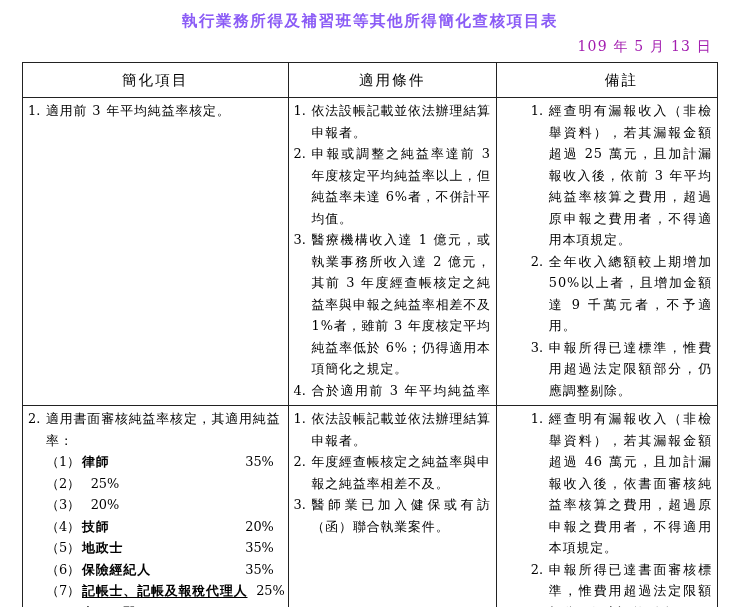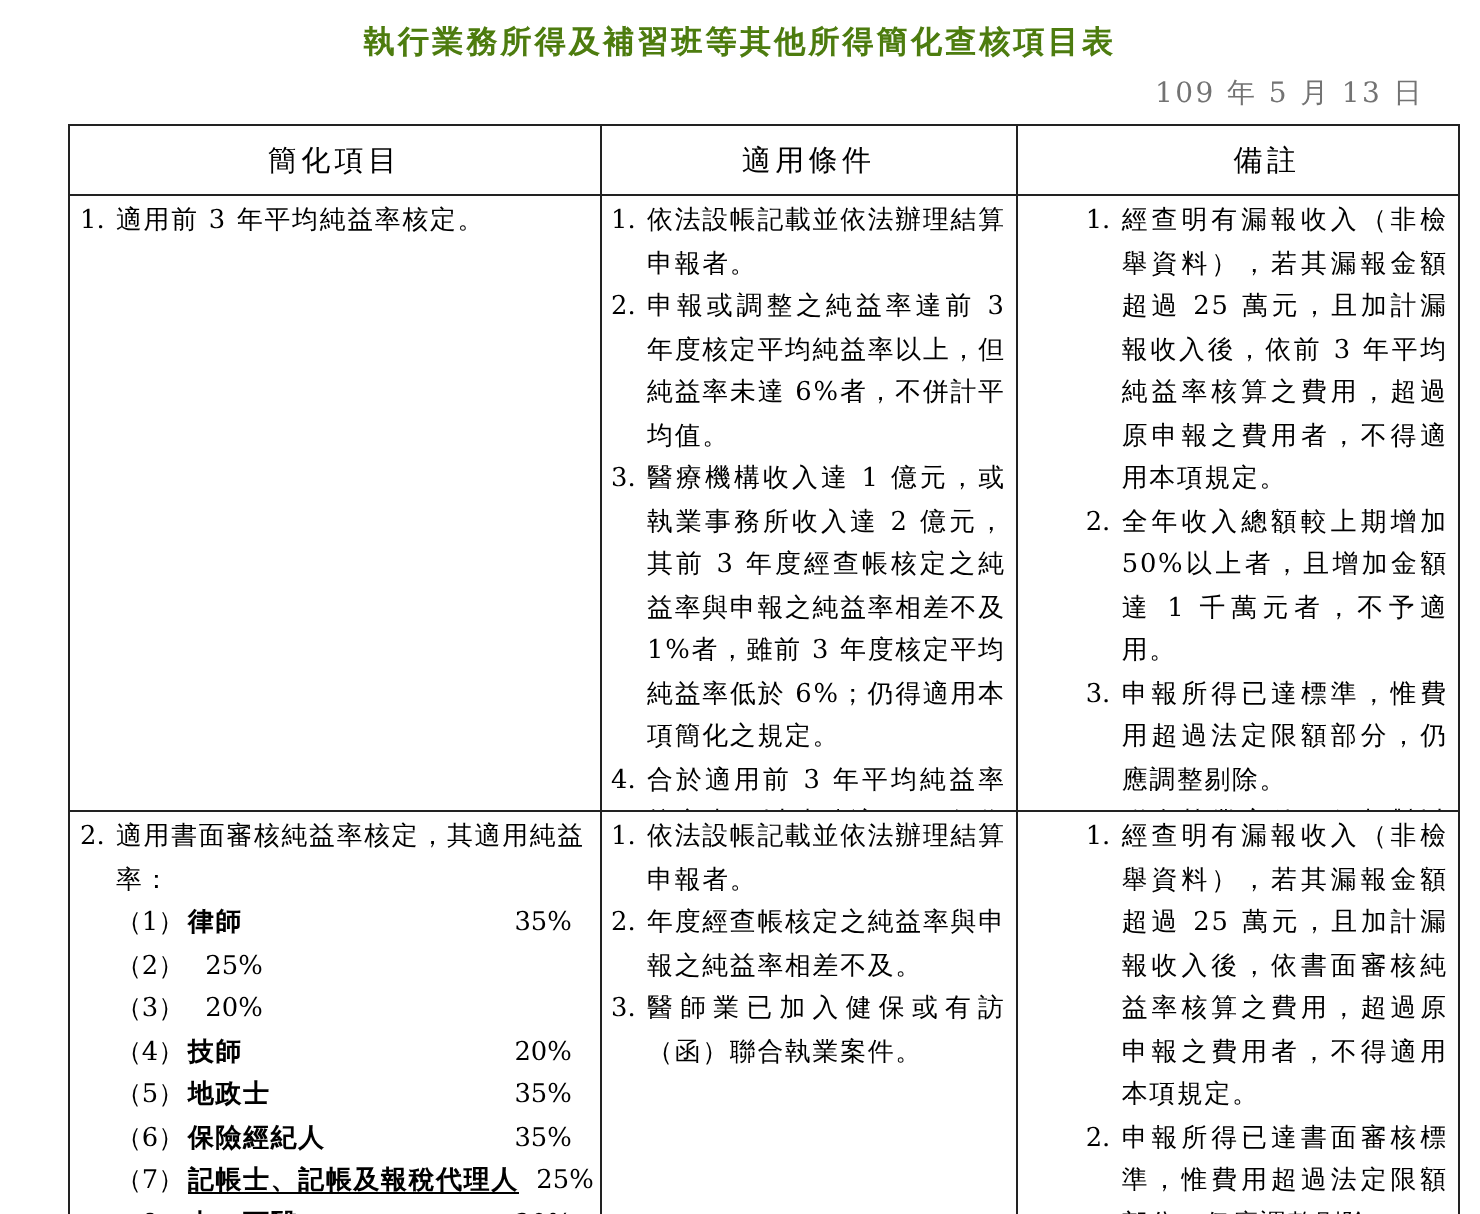--- a/index.html
+++ b/index.html
@@ -23,34 +23,34 @@
   }
   .doc-title {
     position: absolute;
     left: 0;
     top: 11px;
     width: 740px;
     text-align: center;
     font-size: 15.5px;
     letter-spacing: 1.6px;
     font-weight: 600;
-    color: #4d7c0f;
+    color: #8b5cf6;
   }
   .doc-date {
     position: absolute;
     right: 28px;
     top: 38px;
     font-size: 14px;
     letter-spacing: 1.2px;
-    color: #737373;
+    color: #a21caf;
   }
 
   .table {
     position: absolute;
-    left: 34px;
+    left: 22px;
     top: 62px;
     width: 696px;
     border-top: 1.6px solid #222;
     border-left: 1.2px solid #222;
     border-right: 1.2px solid #222;
     box-sizing: border-box;
   }
   .row {
     display: flex;
     width: 100%;
@@ -208,21 +208,21 @@
         </ul>
       </div>
       <div class="cell col-3">
         <ul class="numlist">
           <li>
             <span class="marker">1.</span>
             <span class="txt">經查明有漏報收入（非檢舉資料），若其漏報金額超過 25 萬元，且加計漏報收入後，依前 3 年平均純益率核算之費用，超過原申報之費用者，不得適用本項規定。</span>
           </li>
           <li>
             <span class="marker">2.</span>
-            <span class="txt">全年收入總額較上期增加 50%以上者，且增加金額達 1 千萬元者，不予適用。</span>
+            <span class="txt">全年收入總額較上期增加 50%以上者，且增加金額達 9 千萬元者，不予適用。</span>
           </li>
           <li>
             <span class="marker">3.</span>
             <span class="txt">申報所得已達標準，惟費用超過法定限額部分，仍應調整剔除。</span>
           </li>
           <li>
             <span class="marker">4.</span>
             <span class="txt">聯合執業案件，得相對以加計合夥人薪資後之所得額純益率，適用前 3 年度平均純益率核定。</span>
           </li>
 
@@ -291,21 +291,21 @@
           <li>
             <span class="marker">3.</span>
             <span class="txt">醫師業已加入健保或有訪（函）聯合執業案件。</span>
           </li>
         </ul>
       </div>
       <div class="cell col-3">
         <ul class="numlist">
           <li>
             <span class="marker">1.</span>
-            <span class="txt">經查明有漏報收入（非檢舉資料），若其漏報金額超過 25 萬元，且加計漏報收入後，依書面審核純益率核算之費用，超過原申報之費用者，不得適用本項規定。</span>
+            <span class="txt">經查明有漏報收入（非檢舉資料），若其漏報金額超過 46 萬元，且加計漏報收入後，依書面審核純益率核算之費用，超過原申報之費用者，不得適用本項規定。</span>
           </li>
           <li>
             <span class="marker">2.</span>
             <span class="txt">申報所得已達書面審核標準，惟費用超過法定限額部分，仍應調整剔除。</span>
           </li>
           <li>
             <span class="marker">3.</span>
             <span class="txt">聯合執業案件，得以加計合夥人薪資後之所得純益率，適用書面審核純益率核定。</span>
           </li>
         </ul>

